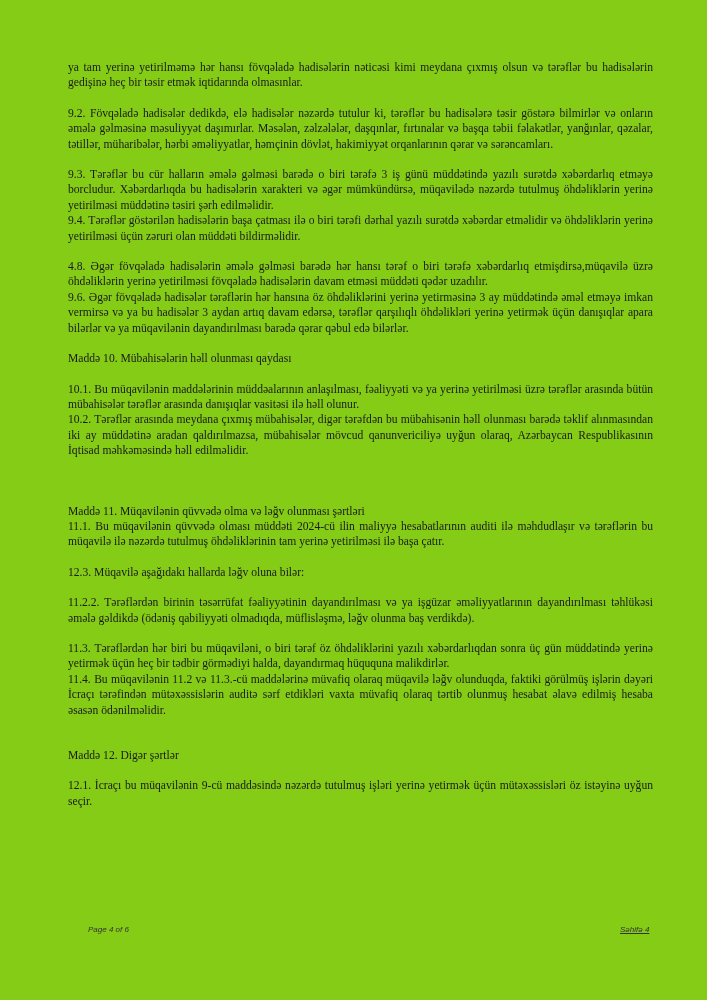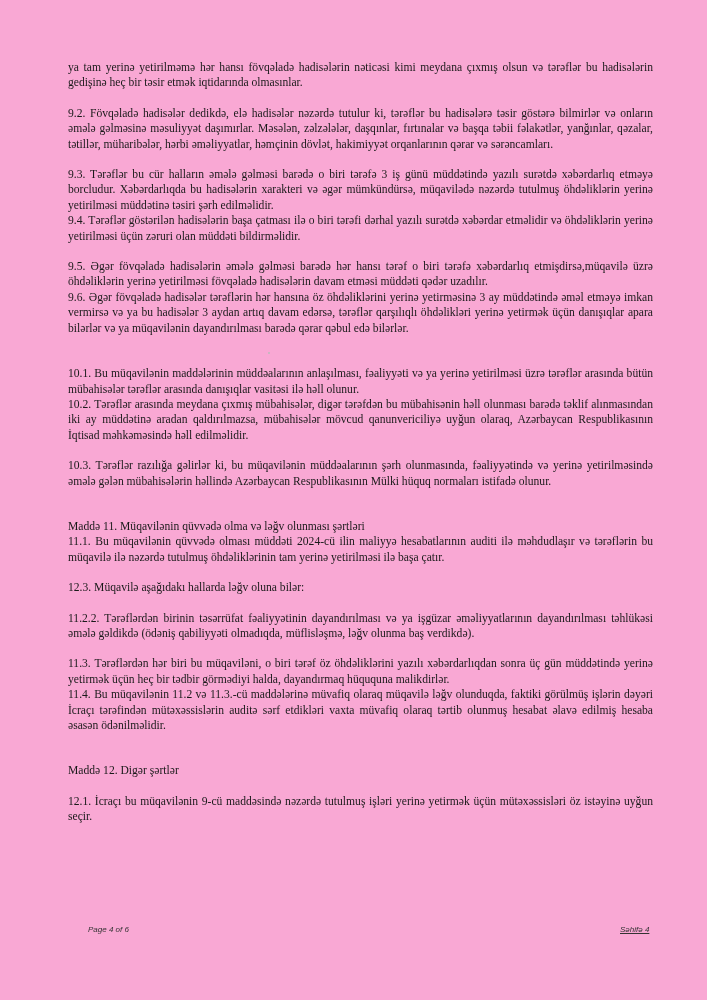--- a/index.html
+++ b/index.html
@@ -1,19 +1,19 @@
 <!DOCTYPE html>
 <html><head>
   <meta charset="utf-8">
   <style>
     html, body { margin: 0; padding: 0; background: #ffffff; }
     body { width: 707px; height: 1000px; position: relative; overflow: hidden; }
     .page {
       position: absolute; left: 0; top: 0; width: 707px; height: 1000px;
-      background: #f9a8d4;
+      background: #84cc16;
       font-family: "Liberation Serif", serif;
       color: #1a1a1a;
     }
     .content {
       position: absolute; left: 68px; top: 60px; width: 585px;
       font-size: 11.6px; line-height: 15.4px;
       text-align: justify;
     }
     .para { margin: 0; }
     .gap { height: 15px; }
@@ -38,28 +38,28 @@
 
 <div class="page">
   <div class="content">
     <p class="para">ya tam yerinə yetirilməmə hər hansı fövqəladə hadisələrin nəticəsi kimi meydana çıxmış olsun və tərəflər bu hadisələrin gedişinə heç bir təsir etmək iqtidarında olmasınlar.</p>
     <div class="gap"></div>
     <p class="para">9.2. Fövqəladə hadisələr dedikdə, elə  hadisələr nəzərdə tutulur ki, tərəflər bu hadisələrə təsir göstərə bilmirlər və onların əmələ gəlməsinə məsuliyyət daşımırlar. Məsələn, zəlzələlər, daşqınlar, fırtınalar və başqa təbii fəlakətlər, yanğınlar, qəzalar, tətillər, müharibələr, hərbi əməliyyatlar, həmçinin dövlət, hakimiyyət orqanlarının qərar və sərəncamları.</p>
     <div class="gap"></div>
     <p class="para">9.3. Tərəflər bu cür halların əmələ gəlməsi barədə o biri tərəfə 3 iş günü müddətində yazılı surətdə xəbərdarlıq etməyə borcludur. Xəbərdarlıqda bu hadisələrin xarakteri və əgər mümkündürsə, müqavilədə nəzərdə tutulmuş öhdəliklərin yerinə yetirilməsi müddətinə təsiri şərh edilməlidir.</p>
     <p class="para">9.4. Tərəflər göstərilən hadisələrin başa çatması ilə o biri tərəfi dərhal yazılı surətdə xəbərdar etməlidir və öhdəliklərin yerinə yetirilməsi üçün zəruri olan müddəti bildirməlidir.</p>
     <div class="gap"></div>
-    <p class="para">9.5. Əgər fövqəladə hadisələrin əmələ gəlməsi barədə hər hansı tərəf o biri tərəfə xəbərdarlıq etmişdirsə,müqavilə üzrə öhdəliklərin yerinə yetirilməsi fövqəladə hadisələrin davam etməsi müddəti qədər uzadılır.</p>
+    <p class="para">4.8. Əgər fövqəladə hadisələrin əmələ gəlməsi barədə hər hansı tərəf o biri tərəfə xəbərdarlıq etmişdirsə,müqavilə üzrə öhdəliklərin yerinə yetirilməsi fövqəladə hadisələrin davam etməsi müddəti qədər uzadılır.</p>
     <p class="para">9.6. Əgər fövqəladə hadisələr tərəflərin hər hansına öz öhdəliklərini yerinə yetirməsinə 3 ay müddətində əməl etməyə imkan vermirsə və ya bu hadisələr 3 aydan artıq davam edərsə, tərəflər qarşılıqlı öhdəlikləri yerinə yetirmək üçün danışıqlar apara bilərlər və ya müqavilənin dayandırılması barədə qərar qəbul edə bilərlər.</p>
     <div class="gap"></div>
+    <p class="heading">Maddə 10. Mübahisələrin həll olunması qaydası</p>
     <div class="gap"></div>
     <p class="para">10.1. Bu müqavilənin maddələrinin müddəalarının anlaşılması, fəaliyyəti və ya yerinə yetirilməsi üzrə tərəflər arasında bütün mübahisələr tərəflər arasında danışıqlar vasitəsi ilə həll olunur.</p>
     <p class="para">10.2. Tərəflər arasında meydana çıxmış mübahisələr, digər tərəfdən bu mübahisənin həll olunması barədə təklif alınmasından iki ay müddətinə aradan qaldırılmazsa, mübahisələr mövcud qanunvericiliyə uyğun olaraq, Azərbaycan Respublikasının İqtisad məhkəməsində həll edilməlidir.</p>
     <div class="gap"></div>
-    <p class="para">10.3. Tərəflər razılığa gəlirlər ki, bu müqavilənin müddəalarının şərh olunmasında, fəaliyyətində və yerinə yetirilməsində əmələ gələn mübahisələrin həllində Azərbaycan Respublikasının Mülki hüquq normaları istifadə olunur.</p>
     <div class="gap-lg"></div>
     <p class="heading">Maddə 11. Müqavilənin qüvvədə olma və ləğv olunması şərtləri</p>
     <p class="para">11.1. Bu müqavilənin qüvvədə olması müddəti 2024-cü ilin maliyyə hesabatlarının auditi ilə məhdudlaşır və tərəflərin bu müqavilə ilə nəzərdə tutulmuş öhdəliklərinin tam yerinə yetirilməsi ilə başa çatır.</p>
     <div class="gap"></div>
     <p class="para">12.3. Müqavilə aşağıdakı hallarda ləğv oluna bilər:</p>
     <div class="gap"></div>
     <p class="para">11.2.2. Tərəflərdən birinin təsərrüfat fəaliyyətinin dayandırılması və ya işgüzar əməliyyatlarının dayandırılması təhlükəsi əmələ gəldikdə (ödəniş qabiliyyəti olmadıqda, müflisləşmə, ləğv olunma baş verdikdə).</p>
     <div class="gap"></div>
     <p class="para">11.3. Tərəflərdən hər biri bu müqaviləni, o biri tərəf öz öhdəliklərini yazılı xəbərdarlıqdan sonra üç gün müddətində yerinə yetirmək üçün heç bir tədbir görmədiyi halda, dayandırmaq hüququna malikdirlər.</p>
     <p class="para">11.4. Bu müqavilənin 11.2 və 11.3.-cü maddələrinə müvafiq olaraq müqavilə ləğv olunduqda, faktiki görülmüş işlərin dəyəri İcraçı tərəfindən mütəxəssislərin auditə sərf etdikləri vaxta müvafiq olaraq tərtib olunmuş hesabat əlavə edilmiş hesaba əsasən ödənilməlidir.</p>

